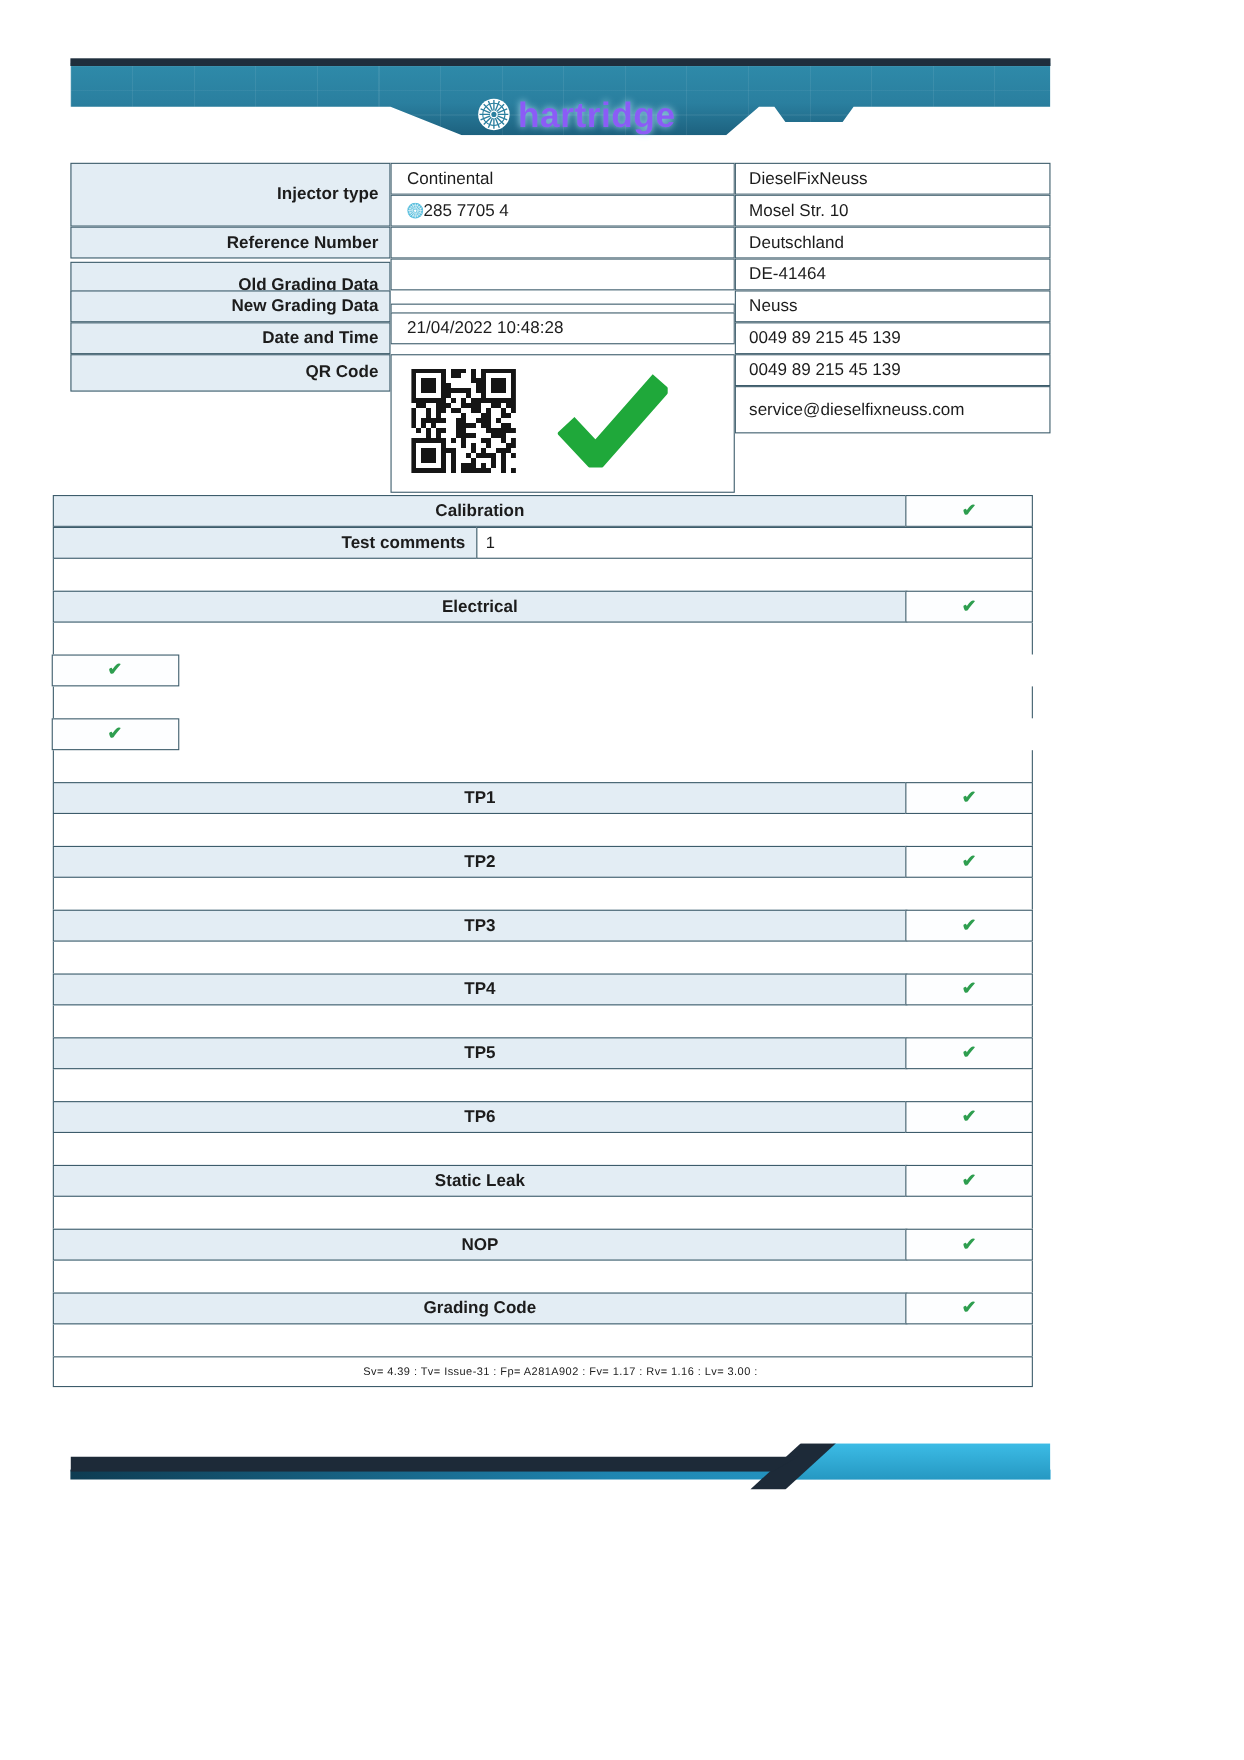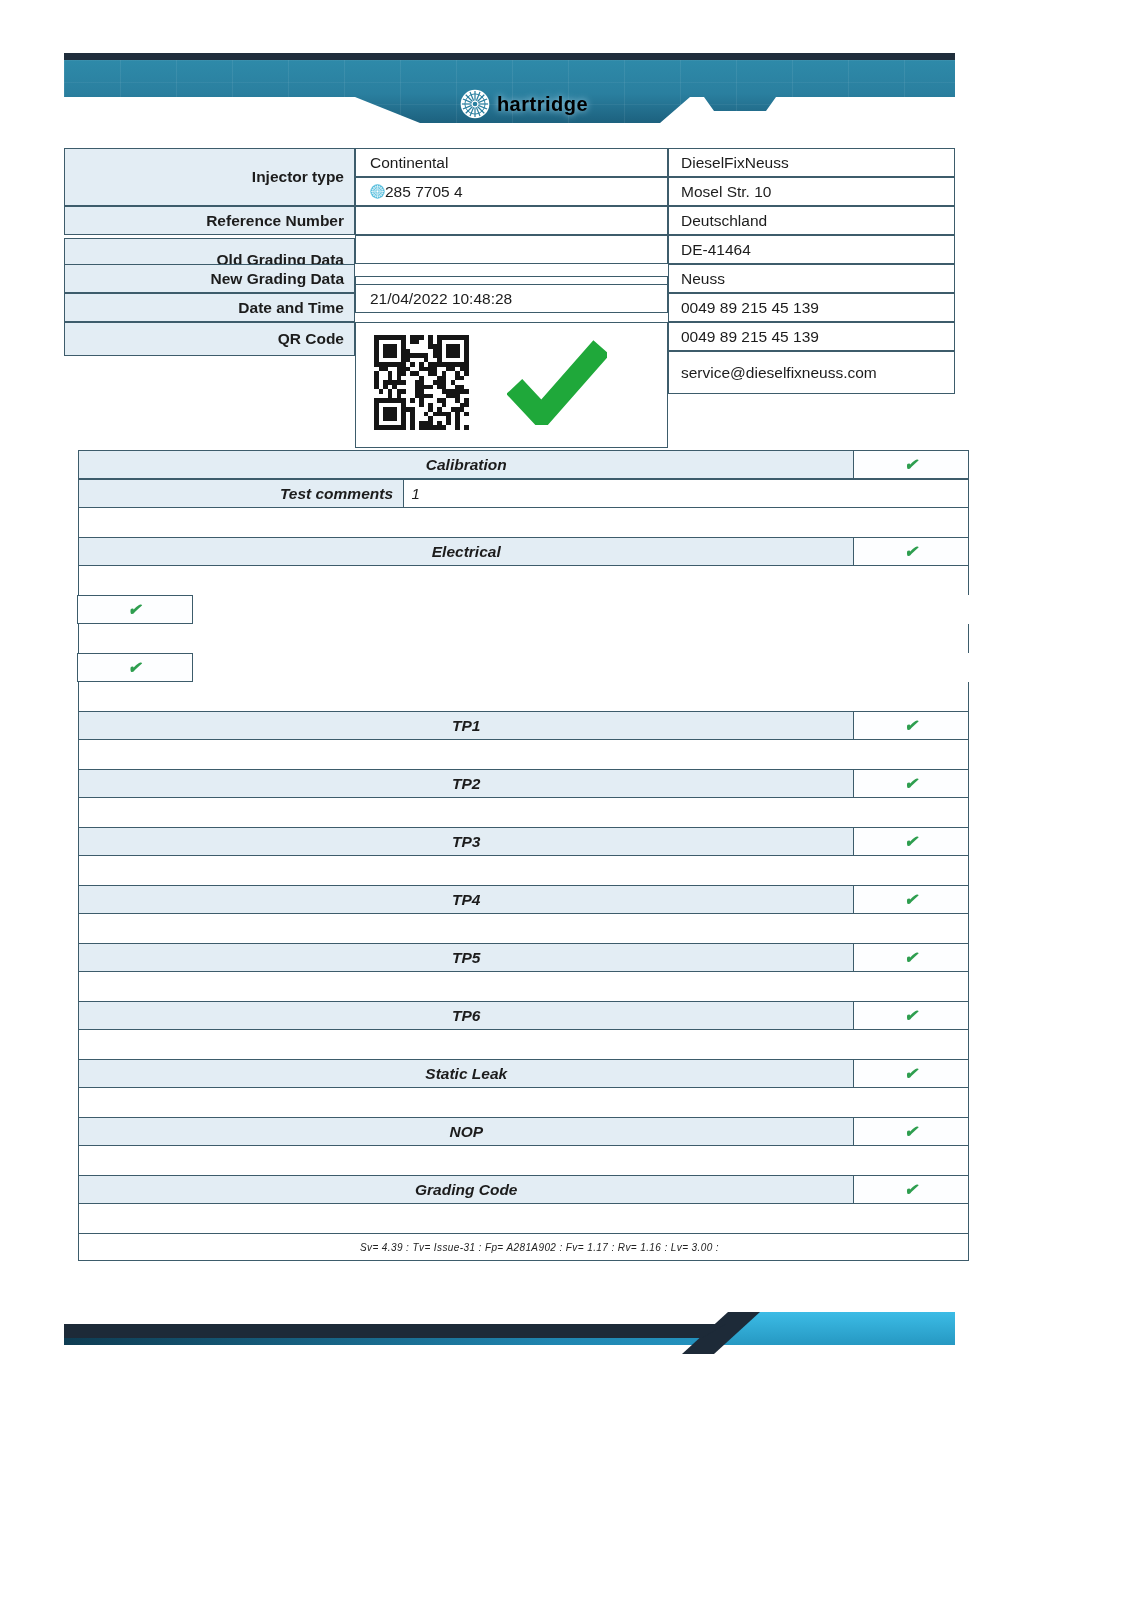--- a/index.html
+++ b/index.html
@@ -13,48 +13,48 @@
     clip-path:polygon(0px 4px,891px 4px,891px 44px,712px 44px,702px 58px,650px 58px,
                       640px 44px,626px 44px,596px 70px,356px 70px,291px 44px,0px 44px);}
   .banner-grid{position:absolute;inset:0;
     background:repeating-linear-gradient(90deg,rgba(255,255,255,0.07) 0 1px,transparent 1px 56px),
                repeating-linear-gradient(0deg,rgba(255,255,255,0.05) 0 1px,transparent 1px 22px);
     clip-path:polygon(0px 4px,891px 4px,891px 44px,712px 44px,702px 58px,650px 58px,
                       640px 44px,626px 44px,596px 70px,356px 70px,291px 44px,0px 44px);}
   .banner-top{position:absolute;left:0;top:0;width:891px;height:7px;background:#1f2e3c;}
   .logo{position:absolute;left:300px;top:34px;width:320px;height:34px;display:flex;
         align-items:center;justify-content:center;gap:7px;}
-  .logo-text{font-size:20px;font-weight:bold;color:#000000;letter-spacing:0.5px;
+  .logo-text{font-size:32px;font-weight:bold;color:#8b5cf6;letter-spacing:0.5px;
              text-shadow:0 0 7px rgba(190,235,255,0.9);}
 
   
   .info{position:absolute;left:64px;top:148px;width:891px;height:300px;}
   .cell{position:absolute;box-sizing:border-box;border:1.5px solid #3d5c6b;
         display:flex;align-items:center;font-size:15.5px;background:#ffffff;}
   .lbl{left:0;width:291px;background:#e3edf4;justify-content:flex-end;
        padding-right:10px;font-weight:bold;}
   .mid{left:291px;width:313px;padding-left:14px;}
   .rgt{left:604px;width:287px;padding-left:12px;}
   .qrcell{left:291px;width:313px;align-items:flex-start;padding:12px 0 0 18px;}
   .bold{font-weight:bold;}
   .part-row{display:flex;align-items:center;}
 
   
-  .tests{position:absolute;left:78px;top:450px;width:891px;font-style:italic;}
+  .tests{position:absolute;left:48px;top:450px;width:891px;}
   .strip{display:flex;height:29px;box-sizing:border-box;}
   .sec-label{flex:1;box-sizing:border-box;border:1.5px solid #3d5c6b;background:#e3edf4;
              display:flex;align-items:center;justify-content:center;
              font-weight:bold;font-size:15.5px;}
   .sec-check{width:116px;box-sizing:border-box;border:1.5px solid #3d5c6b;margin-left:-1.5px;
              background:#fdfeff;display:flex;align-items:center;justify-content:center;}
   .check-glyph{color:#2e9e4f;font-size:16px;font-weight:bold;line-height:1;}
   .gap-row{height:29px;box-sizing:border-box;
            border-left:1.5px solid #3d5c6b;border-right:1.5px solid #3d5c6b;background:#ffffff;}
   .cm-row{display:flex;height:29px;box-sizing:border-box;}
-  .cm-label{width:326px;box-sizing:border-box;border:1.5px solid #3d5c6b;background:#e3edf4;
+  .cm-label{width:386px;box-sizing:border-box;border:1.5px solid #3d5c6b;background:#e3edf4;
             display:flex;align-items:center;justify-content:flex-end;padding-right:10px;
             font-weight:bold;font-size:15.5px;}
   .cm-value{flex:1;box-sizing:border-box;border:1.5px solid #3d5c6b;margin-left:-1.5px;
             background:#ffffff;display:flex;align-items:center;padding-left:8px;font-size:15px;}
   .ver-strip{height:28px;box-sizing:border-box;border:1.5px solid #3d5c6b;background:#ffffff;
              display:flex;align-items:center;justify-content:center;
              font-size:10px;color:#222;letter-spacing:0.4px;padding-left:32px;}
 
   
   .bbanner{position:absolute;left:64px;top:1312px;width:891px;height:46px;}

